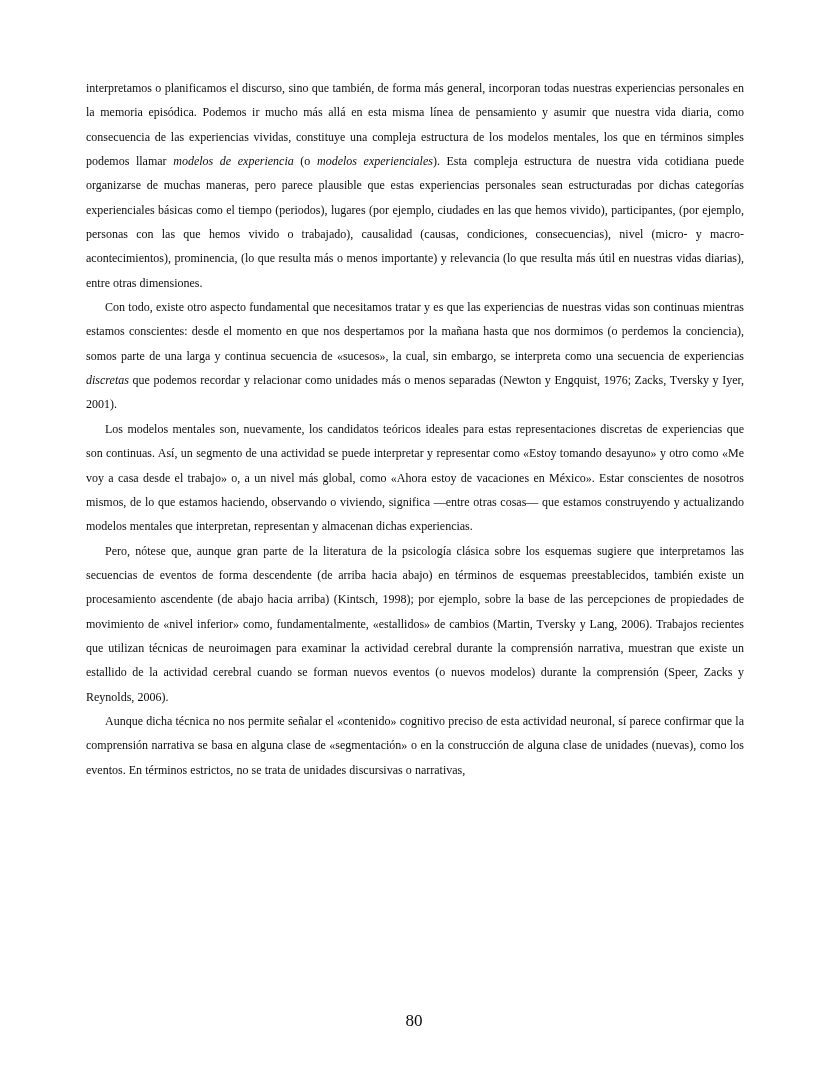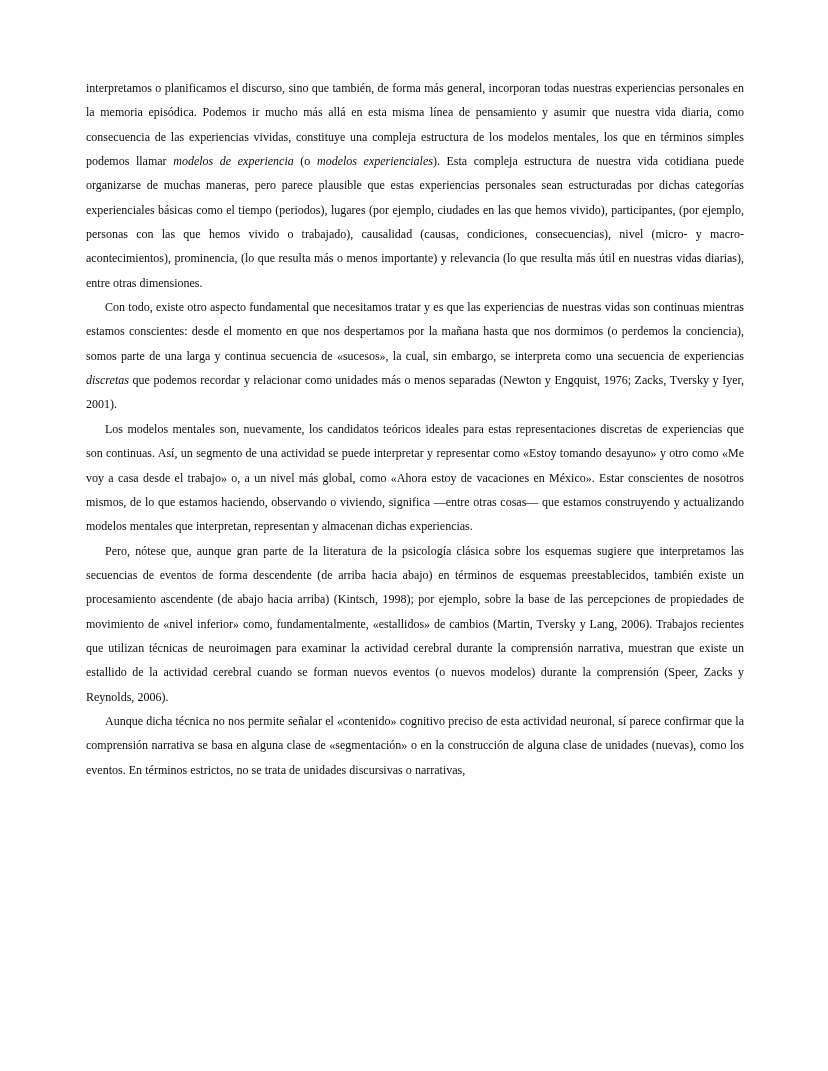--- a/index.html
+++ b/index.html
@@ -57,14 +57,15 @@
 <div class="page">
 
   <div class="text-column">
       <p class="para first"><span>interpretamos o planificamos el discurso, sino que también, de forma más general, incorporan todas nuestras experiencias personales en la memoria episódica. Podemos ir mucho más allá en esta misma línea de pensamiento y asumir que nuestra vida diaria, como consecuencia de las experiencias vividas, constituye una compleja estructura de los modelos mentales, los que en términos simples podemos llamar </span><em>modelos de experiencia</em><span> (o </span><em>modelos experienciales</em><span>). Esta compleja estructura de nuestra vida cotidiana puede organizarse de muchas maneras, pero parece plausible que estas experiencias personales sean estructuradas por dichas categorías experienciales básicas como el tiempo (periodos), lugares (por ejemplo, ciudades en las que hemos vivido), participantes, (por ejemplo, personas con las que hemos vivido o trabajado), causalidad (causas, condiciones, consecuencias), nivel (micro- y macro-acontecimientos), prominencia, (lo que resulta más o menos importante) y relevancia (lo que resulta más útil en nuestras vidas diarias), entre otras dimensiones.</span></p>
       <p class="para"><span>Con todo, existe otro aspecto fundamental que necesitamos tratar y es que las experiencias de nuestras vidas son continuas mientras estamos conscientes: desde el momento en que nos despertamos por la mañana hasta que nos dormimos (o perdemos la conciencia), somos parte de una larga y continua secuencia de «sucesos», la cual, sin embargo, se interpreta como una secuencia de experiencias </span><em>discretas</em><span> que podemos recordar y relacionar como unidades más o menos separadas (Newton y Engquist, 1976; Zacks, Tversky y Iyer, 2001).</span></p>
       <p class="para"><span>Los modelos mentales son, nuevamente, los candidatos teóricos ideales para estas representaciones discretas de experiencias que son continuas. Así, un segmento de una actividad se puede interpretar y representar como «Estoy tomando desayuno» y otro como «Me voy a casa desde el trabajo» o, a un nivel más global, como «Ahora estoy de vacaciones en México». Estar conscientes de nosotros mismos, de lo que estamos haciendo, observando o viviendo, significa —entre otras cosas— que estamos construyendo y actualizando modelos mentales que interpretan, representan y almacenan dichas experiencias.</span></p>
       <p class="para"><span>Pero, nótese que, aunque gran parte de la literatura de la psicología clásica sobre los esquemas sugiere que interpretamos las secuencias de eventos de forma descendente (de arriba hacia abajo) en términos de esquemas preestablecidos, también existe un procesamiento ascendente (de abajo hacia arriba) (Kintsch, 1998); por ejemplo, sobre la base de las percepciones de propiedades de movimiento de «nivel inferior» como, fundamentalmente, «estallidos» de cambios (Martin, Tversky y Lang, 2006). Trabajos recientes que utilizan técnicas de neuroimagen para examinar la actividad cerebral durante la comprensión narrativa, muestran que existe un estallido de la actividad cerebral cuando se forman nuevos eventos (o nuevos modelos) durante la comprensión (Speer, Zacks y Reynolds, 2006).</span></p>
       <p class="para"><span>Aunque dicha técnica no nos permite señalar el «contenido» cognitivo preciso de esta actividad neuronal, sí parece confirmar que la comprensión narrativa se basa en alguna clase de «segmentación» o en la construcción de alguna clase de unidades (nuevas), como los eventos. En términos estrictos, no se trata de unidades discursivas o narrativas,</span></p>
     </div>
 
+  <div class="page-number">80</div>
 
 </div>
 
 </body></html>

